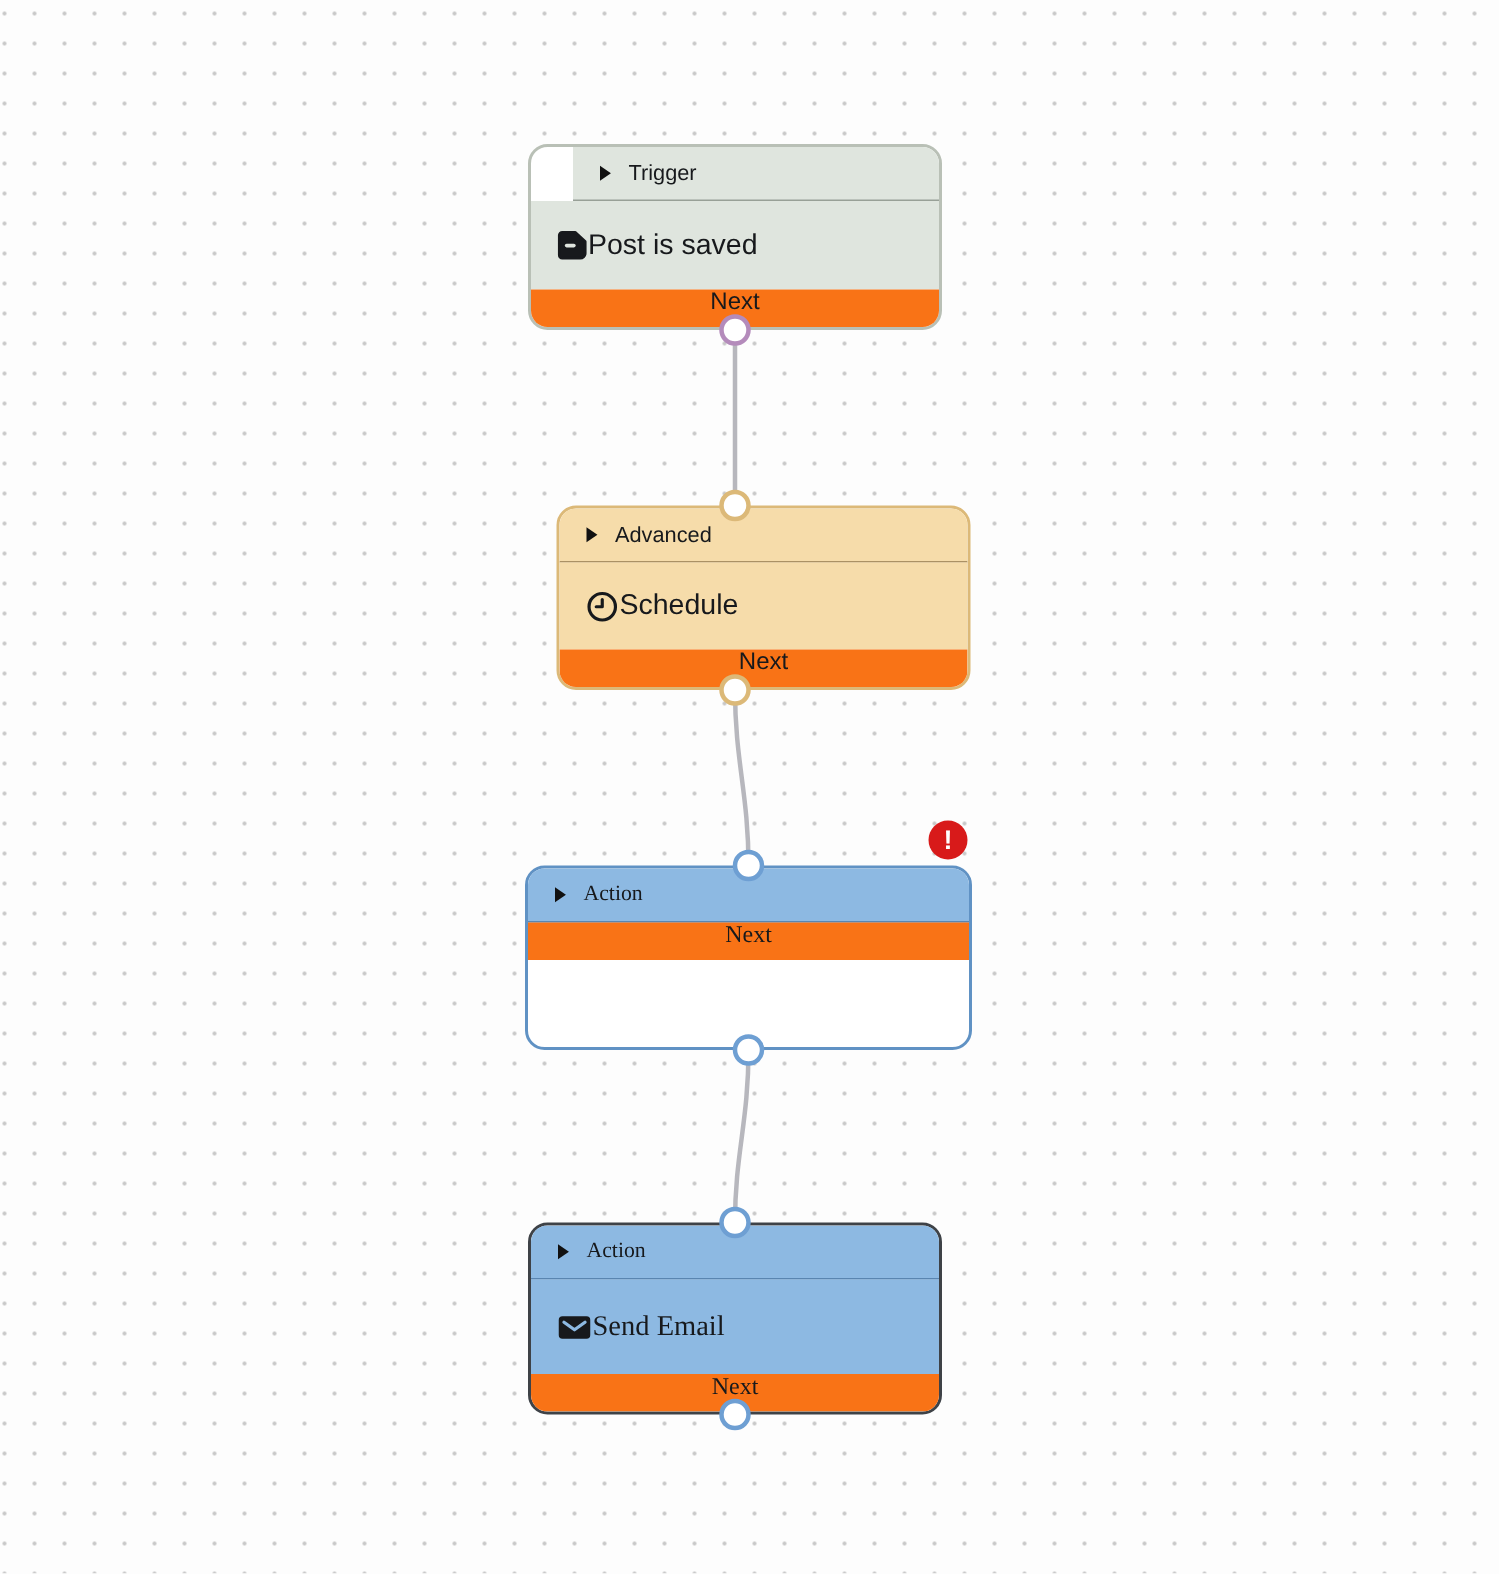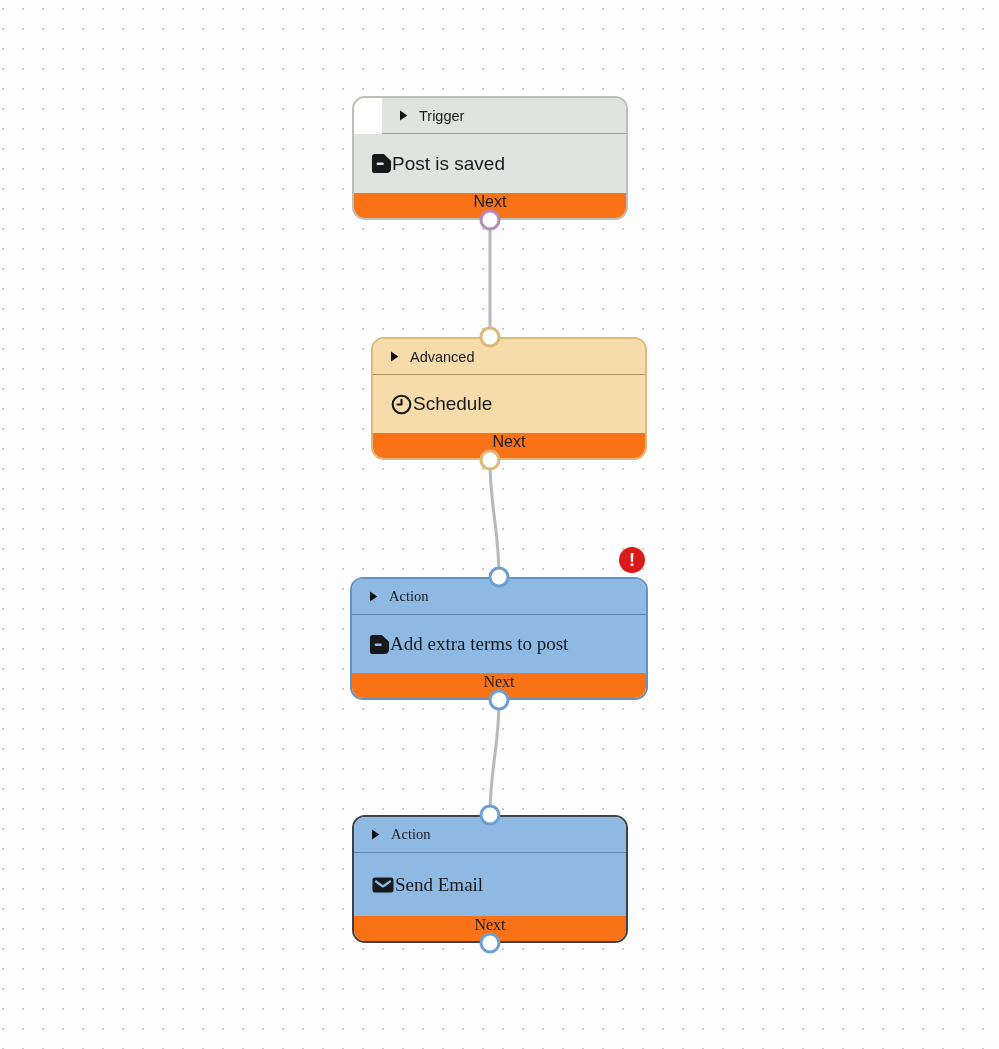--- a/index.html
+++ b/index.html
@@ -176,29 +176,20 @@
 
   <div class="node node--action" style="left:350px; top:577px; width:298px; height:123px;">
     <div class="node-header">
       <span class="tri">
         <svg width="9" height="11" viewBox="0 0 9 11">
             <path d="M1 0.5 L8.3 5.5 L1 10.5 Z" fill="#111"></path>
           </svg>
       </span>
       <span>Action</span>
     </div>
-    <div class="node-body">
-      <span class="body-icon">
-        <svg width="21" height="21" viewBox="0 0 22 22">
-          <path d="M4 2 H13 L20 8.5 V16.5 A3.5 3.5 0 0 1 16.5 20 H4 A2 2 0 0 1 2 18 V4 A2 2 0 0 1 4 2 Z" fill="#17191c" stroke="#17191c" stroke-width="2" stroke-linejoin="round"></path>
-          <rect class="cut-fill" x="5.8" y="10" width="7.6" height="2.5" rx="1.25"></rect>
-        </svg>
-      </span>
-      <span>Add extra terms to post</span>
-    </div>
     <div class="node-footer">
       <span>Next</span>
     </div>
   </div>
 
   <div class="node node--action node--selected" style="left:352px; top:815px; width:276px; height:128px;">
     <div class="node-header">
       <span class="tri">
         <svg width="9" height="11" viewBox="0 0 9 11">
             <path d="M1 0.5 L8.3 5.5 L1 10.5 Z" fill="#111"></path>

